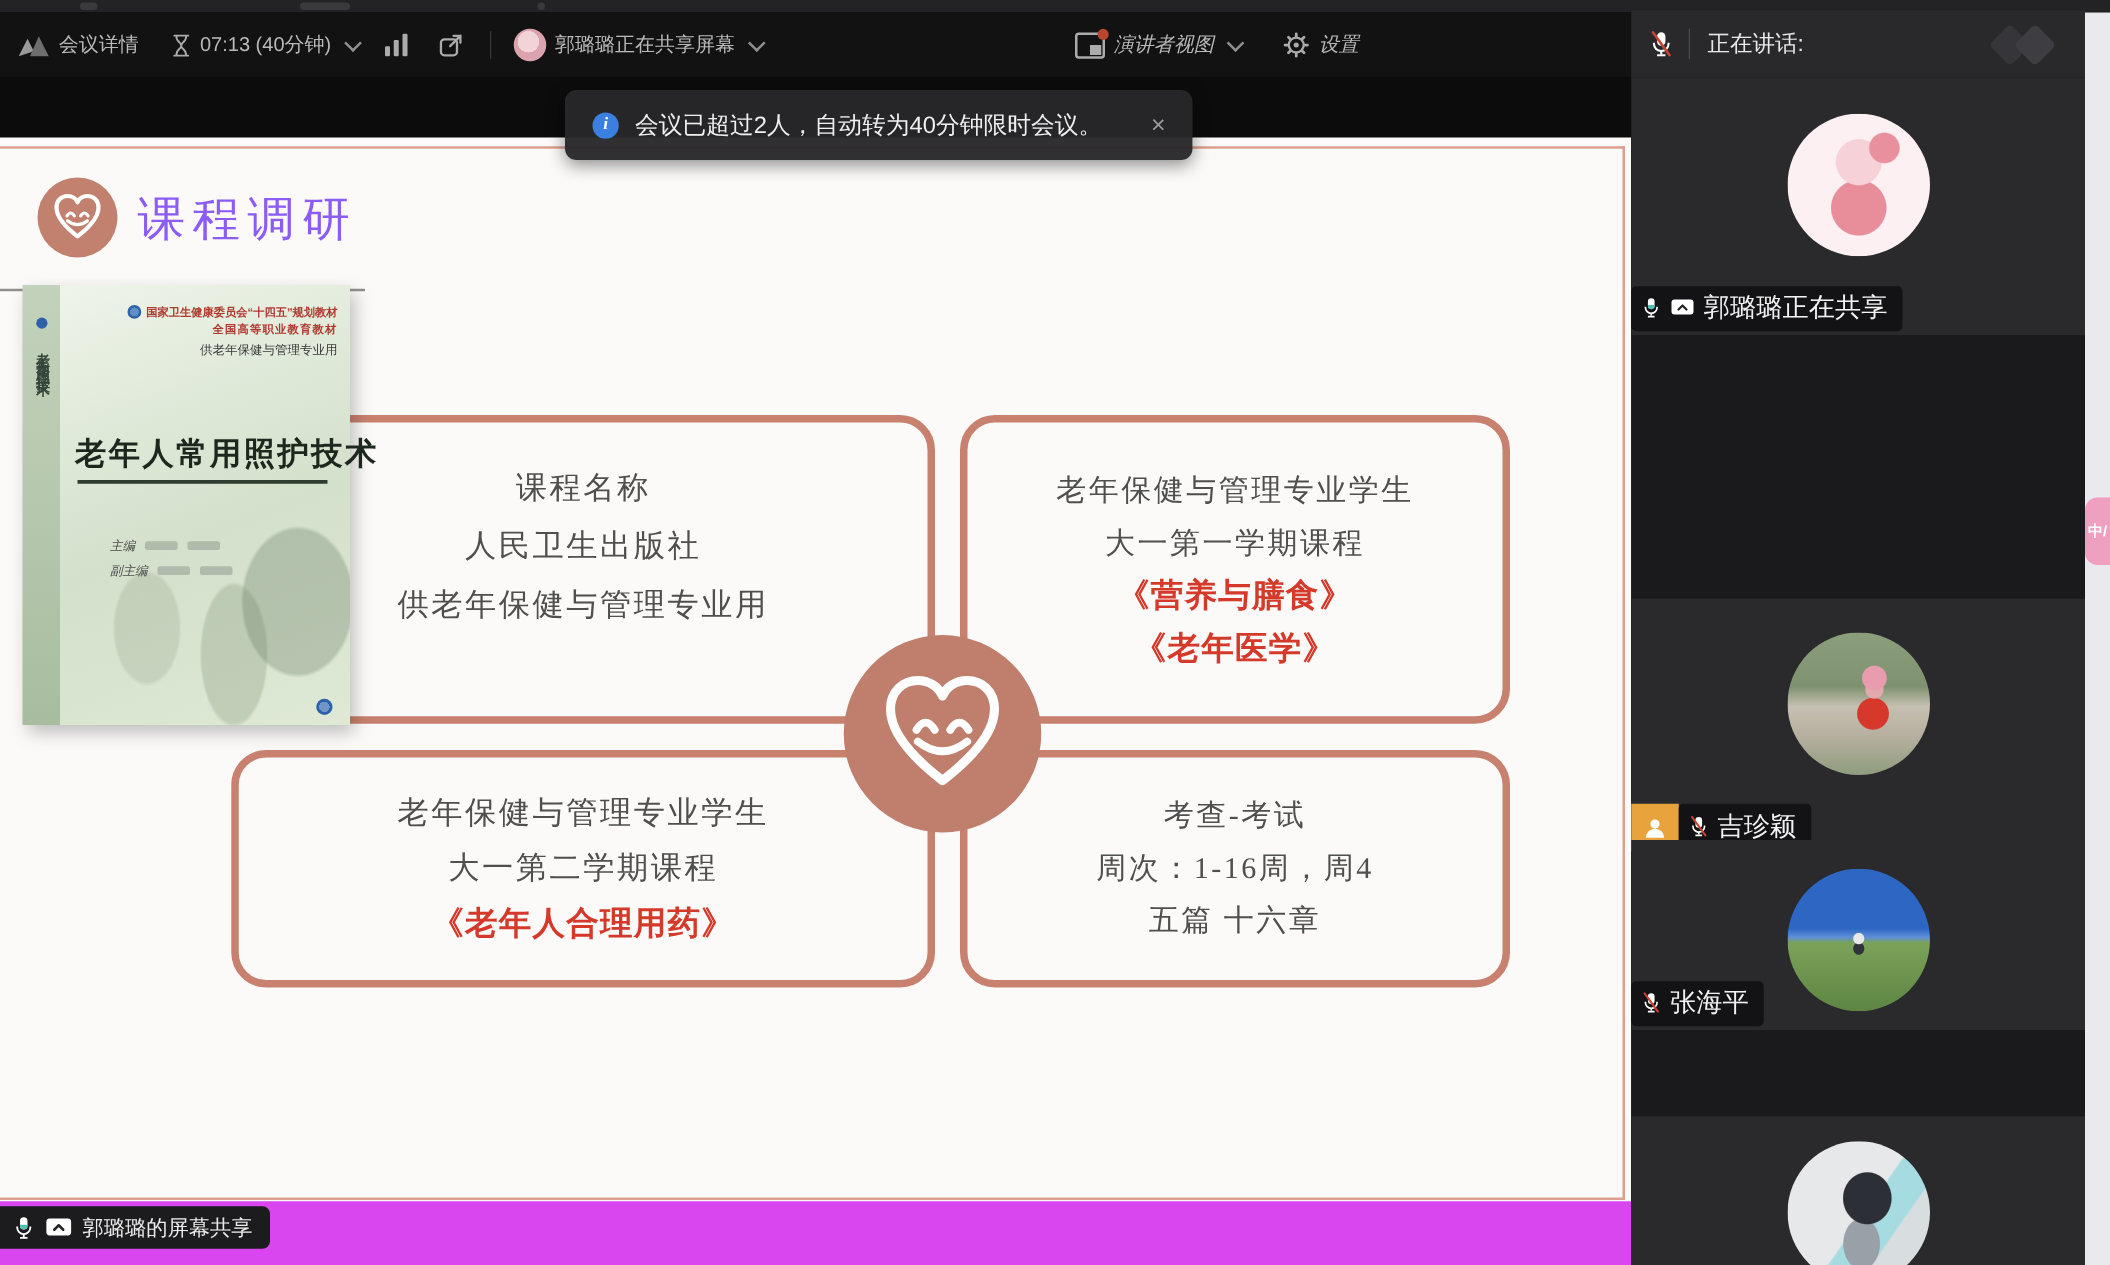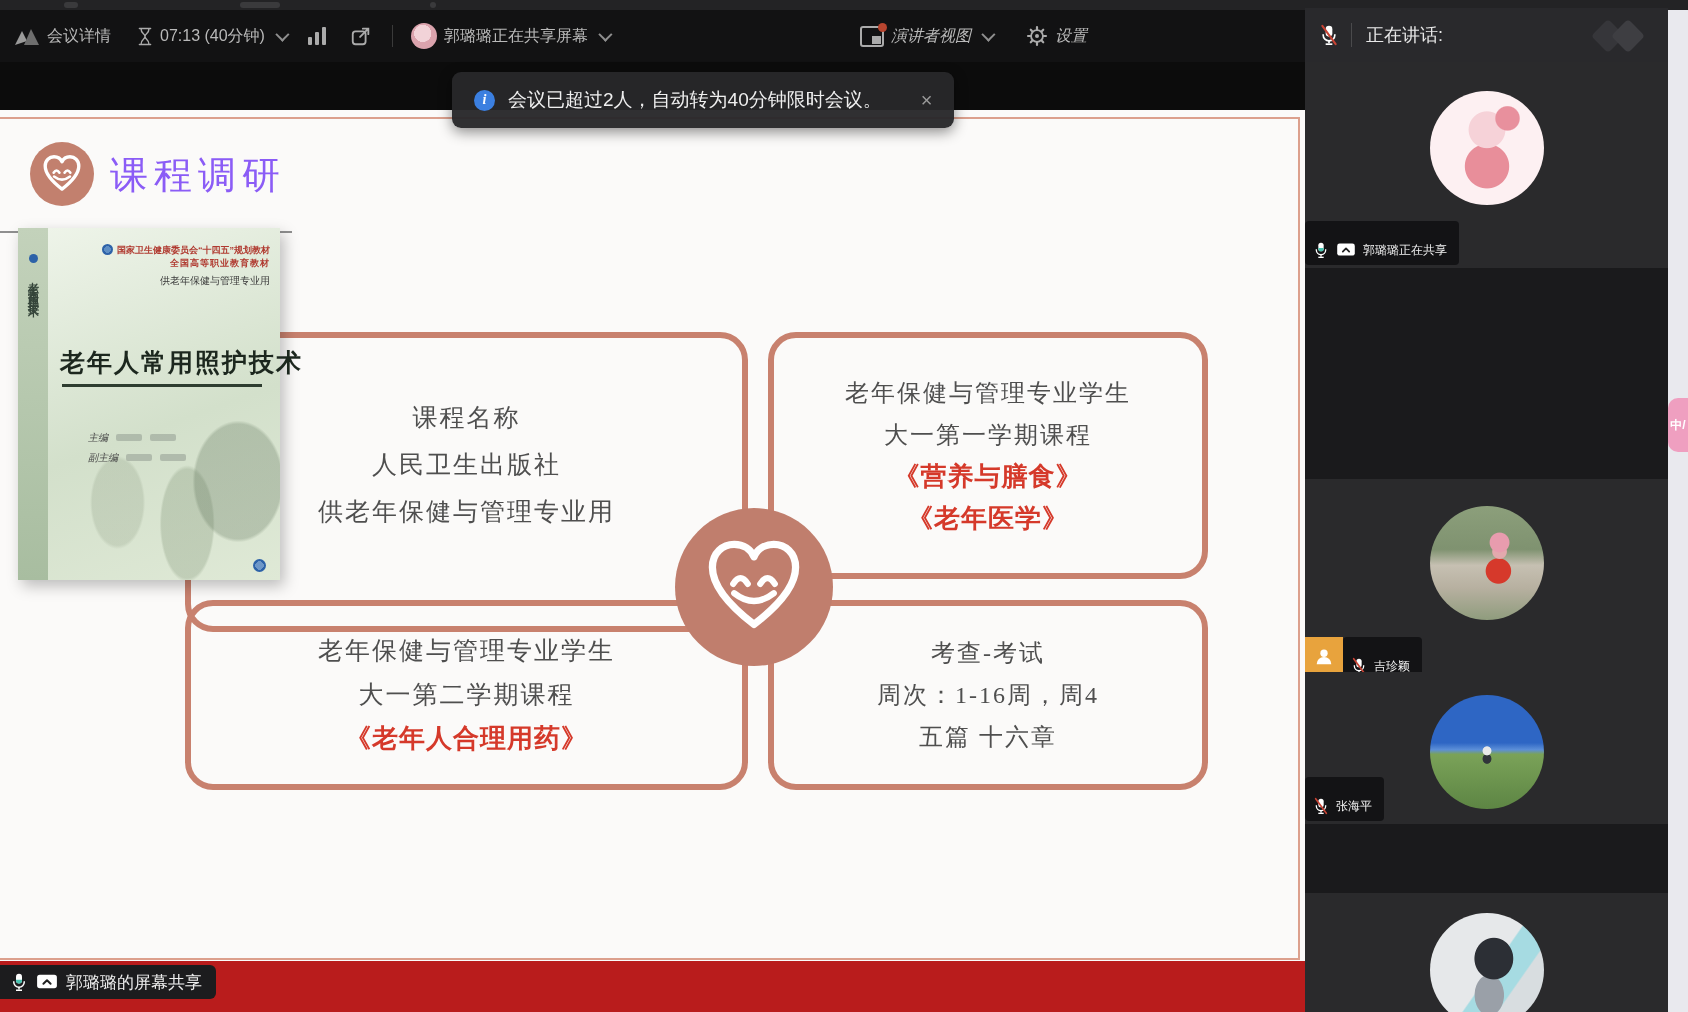--- a/index.html
+++ b/index.html
@@ -58,35 +58,35 @@
     margin-left:8px;border-radius:2px;}
   .pub-dot{position:absolute;right:14px;bottom:8px;width:13px;height:13px;border-radius:50%;
     background:radial-gradient(circle,#6e97c8 0 45%,#2d62a8 46% 100%);}
   
   .qbox{position:absolute;box-sizing:border-box;border:6px solid #c8816e;border-radius:28px;
     display:flex;flex-direction:column;justify-content:center;align-items:center;text-align:center;
     font-family:"Liberation Serif","DejaVu Serif",serif;color:#4f4f4f;z-index:1;}
   .qbox .ln{font-size:25px;line-height:47px;letter-spacing:2px;}
   .qbox.compact .ln{font-size:24px;line-height:42px;}
   .qbox .hl{color:#d5392a;font-weight:bold;font-size:26px;line-height:42px;letter-spacing:1px;}
-  #box-tl{left:185px;top:222px;width:563px;height:300px;padding-bottom:36px;}
+  #box-tl{left:185px;top:222px;width:563px;height:247px;padding-bottom:36px;}
   #box-tr{left:768px;top:222px;width:440px;height:247px;}
   #box-bl{left:185px;top:490px;width:563px;height:190px;}
   #box-br{left:768px;top:490px;width:440px;height:190px;}
   .center-heart{position:absolute;left:675px;top:398px;width:158px;height:158px;border-radius:50%;
     background:#c07e6d;display:flex;align-items:center;justify-content:center;z-index:2;}
   
   .toast{position:absolute;left:452px;top:72px;height:56px;background:rgba(40,40,42,.96);border-radius:9px;
     display:flex;align-items:center;padding:0 22px;gap:13px;color:#efefef;font-size:19px;
     box-shadow:0 4px 14px rgba(0,0,0,.45);z-index:10;white-space:nowrap;}
   .info-icon{width:21px;height:21px;border-radius:50%;background:#3b7fe0;color:#fff;font-size:14px;
     font-weight:bold;display:flex;align-items:center;justify-content:center;font-family:"Liberation Serif",serif;font-style:italic;}
   .toast-close{color:#9a9a9a;font-size:20px;margin-left:26px;cursor:default;}
   
-  .bottom-band{position:absolute;left:0;top:961px;width:1321px;height:51px;background:#b91c1c;}
+  .bottom-band{position:absolute;left:0;top:961px;width:1321px;height:51px;background:#d946ef;}
   .share-label{position:absolute;left:0;top:4px;height:34px;background:#1c1c1e;border-radius:0 6px 6px 0;
     display:flex;align-items:center;gap:8px;padding:0 14px 0 10px;color:#ececec;font-size:17px;white-space:nowrap;}
   
   .sidebar{position:absolute;left:1305px;top:8px;width:363px;height:1004px;background:#1a1a1c;}
   .sb-header{position:absolute;left:0;top:0;width:363px;height:54px;background:#29292c;
     display:flex;align-items:center;color:#e8e8e8;font-size:18px;}
   .sb-div{width:1px;height:24px;background:#4a4a4c;margin:0 14px 0 12px;}
   .watermark{position:absolute;right:14px;top:12px;width:64px;height:34px;opacity:.85;}
   .watermark i{position:absolute;width:24px;height:24px;background:#39393d;transform:rotate(45deg);border-radius:4px;}
   .watermark i:nth-child(1){left:6px;top:4px;}
@@ -114,21 +114,21 @@
   #av-4{top:23px;background:
     radial-gradient(ellipse at 50% 49%, #e9e9e9 0 5%, transparent 6%),
     radial-gradient(ellipse at 50% 56%, #30343a 0 5%, transparent 6%),
     linear-gradient(180deg,#2e66c4 0 42%,#5c8fd8 48%,#7aa258 52%,#5d8544 100%);}
   #av-5{top:20px;background:
     radial-gradient(ellipse at 56% 40%, #2c2f35 0 21%, transparent 22%),
     radial-gradient(ellipse at 52% 72%, #9aa0a8 0 17%, transparent 18%),
     linear-gradient(125deg,#e6e8ea 0 52%,#a6dbe2 53% 70%,#d8dde0 71%);}
   .tile-label-row{position:absolute;left:0;bottom:3px;display:flex;align-items:stretch;}
   .tile-label{background:rgba(17,17,19,.9);border-radius:4px;display:flex;align-items:center;gap:7px;
-    padding:19px 12px 5px 8px;color:#f2f2f2;font-size:12px;white-space:nowrap;}
+    padding:3px 12px 5px 8px;color:#f2f2f2;font-size:21px;white-space:nowrap;}
   .person-badge{width:38px;height:38px;background:#e8a33d;display:flex;align-items:center;justify-content:center;}
   
   .right-strip{position:absolute;left:1668px;top:10px;width:20px;height:1002px;background:#e9e9ee;}
   .ime-badge{position:absolute;left:0;top:388px;width:20px;height:54px;background:#ef9fc0;
     border-radius:10px 0 0 10px;color:#fff;font-size:12px;font-weight:bold;display:flex;
     flex-direction:column;align-items:center;justify-content:center;line-height:13px;}
   svg{display:block;}
 </style>
 </head>
 <body>

